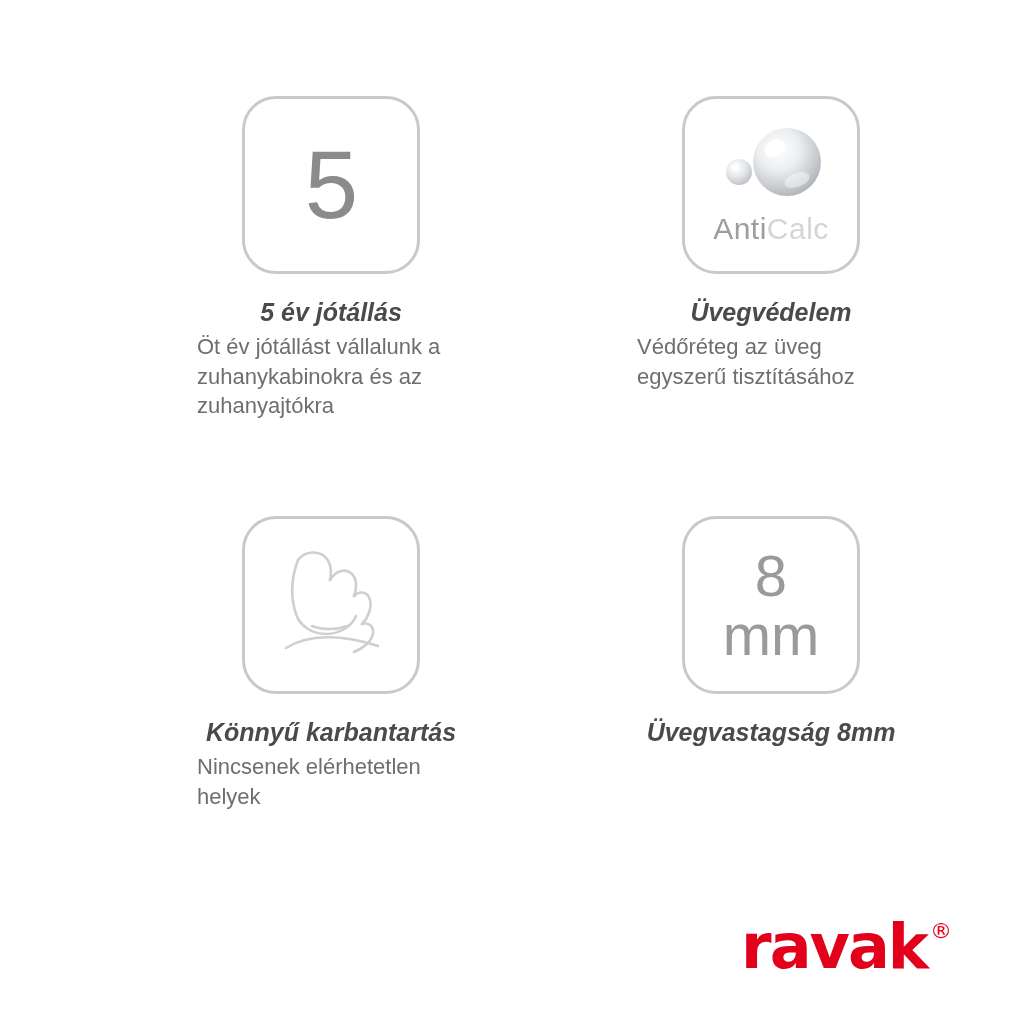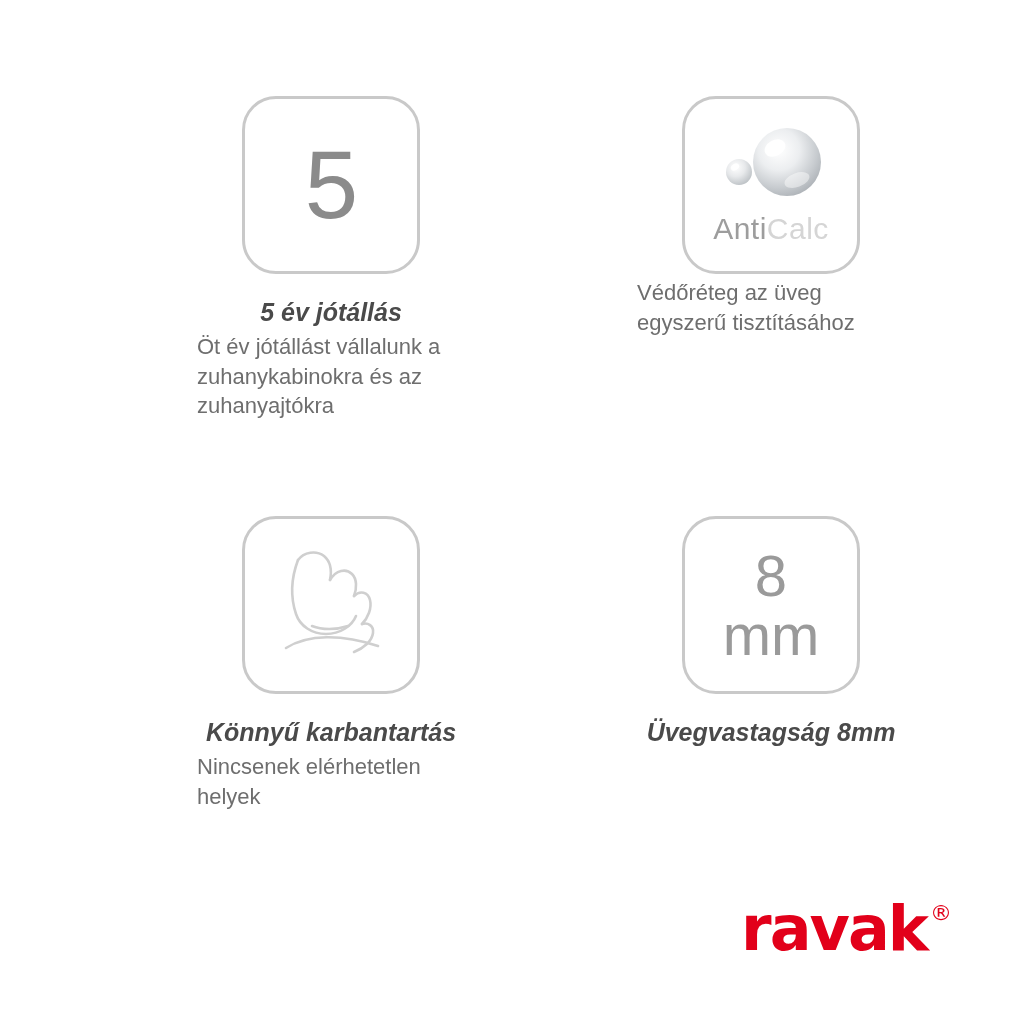--- a/index.html
+++ b/index.html
@@ -124,21 +124,21 @@
     margin-top: 4px;
     font-size: 22px;
     color: #6e6e6e;
     text-align: left;
     line-height: 1.35;
   }
 
   .brand {
     position: absolute;
     right: 72px;
-    bottom: 64px;
+    bottom: 46px;
     display: flex;
     align-items: flex-start;
   }
   .brand-word {
     font-family: "DejaVu Sans", sans-serif;
     font-size: 62px;
     font-weight: bold;
     color: #e2001a;
     letter-spacing: -2px;
     line-height: 1;
@@ -191,20 +191,21 @@
               <ellipse cx="64" cy="30" rx="11" ry="8" fill="#ffffff" opacity="0.92" transform="rotate(-28 64 30)"></ellipse>
               <ellipse cx="86" cy="62" rx="13" ry="7" fill="#ffffff" opacity="0.45" transform="rotate(-20 86 62)"></ellipse>
               <circle cx="28" cy="54" r="13" fill="url(#smalldrop)"></circle>
               <ellipse cx="24" cy="49" rx="4.5" ry="3.2" fill="#ffffff" opacity="0.9" transform="rotate(-30 24 49)"></ellipse>
             </svg>
             <div class="anticalc-text">
               <span class="t1">Anti</span><span class="t2">Calc</span>
             </div>
           </div>
         </div>
+        <div class="feature-title">Üvegvédelem</div>
         <div class="feature-desc">Védőréteg az üveg egyszerű tisztításához</div>
       </div>
     </div>
 
     <div class="feature col-left">
       <div class="feature-inner">
         <div class="icon-box">
           <svg width="150" height="150" viewBox="0 0 150 150">
             <g fill="none" stroke="#cfcfcf" stroke-width="2.6" stroke-linecap="round" stroke-linejoin="round">
               <path d="M42 30 C 36 46, 34 66, 40 84 C 44 96, 56 104, 70 104 C 84 104, 96 96, 100 86"></path>

